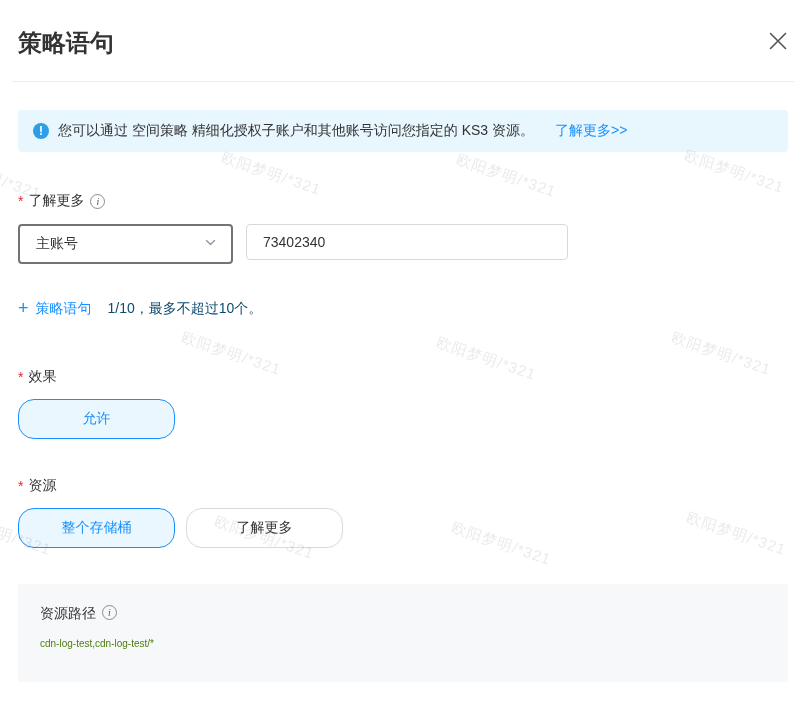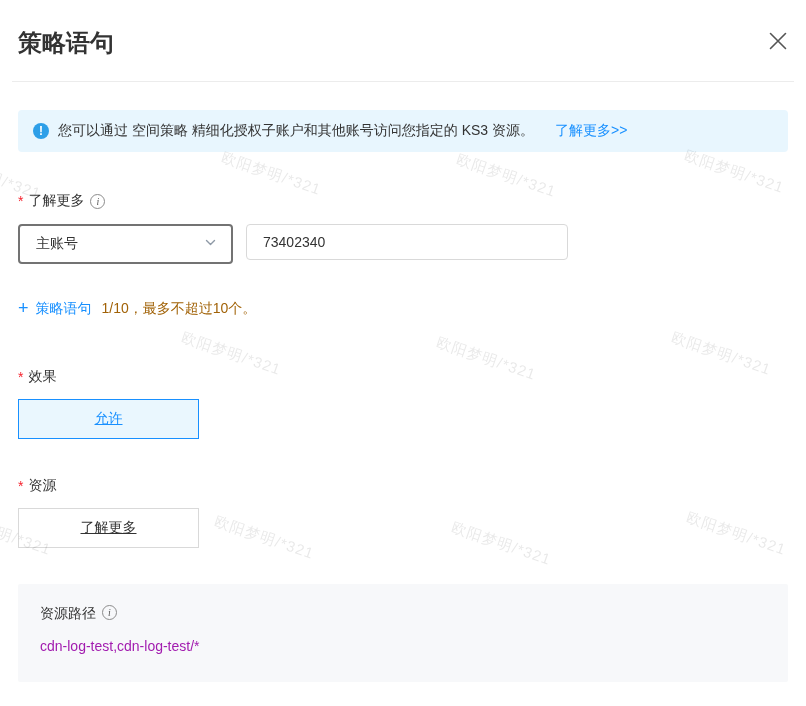--- a/index.html
+++ b/index.html
@@ -31,29 +31,29 @@
   .controls { margin-top:14px; display:flex; gap:13px; }
   .select-box { width:215px; height:40px; border:2px solid #737373; border-radius:4px;
                 background:#fff; display:flex; align-items:center; justify-content:space-between;
                 padding:0 14px 0 16px; font-size:14px; color:#333; cursor:pointer; }
   .text-input { width:322px; height:36px; border:1px solid #d9d9d9; border-radius:4px;
                 padding:0 16px; font-size:14px; color:#333; outline:none;
                 font-family:"Liberation Sans","DejaVu Sans",sans-serif; }
   .add-row { margin-top:36px; display:flex; align-items:center; font-size:14px; }
   .add-link { color:#1890ff; cursor:pointer; display:flex; align-items:center; }
   .plus { font-size:18px; margin-right:7px; line-height:1; position:relative; top:-1px; }
-  .add-hint { color:#a16207; margin-left:10px; }
+  .add-hint { color:#0c4a6e; margin-left:16px; }
   .option-row { margin-top:13px; display:flex; gap:11px; }
-  .option-btn { width:181px; height:40px; border:1px solid #d9d9d9; background:#fff;
-                border-radius:0; font-size:14px; color:#333; cursor:pointer;
-                display:flex; align-items:center; justify-content:center;text-decoration:underline; }
+  .option-btn { width:157px; height:40px; border:1px solid #d9d9d9; background:#fff;
+                border-radius:16px; font-size:14px; color:#333; cursor:pointer;
+                display:flex; align-items:center; justify-content:center; }
   .option-btn.selected { border-color:#1890ff; color:#1890ff; background:#eaf7fe; }
   .panel { margin-top:36px; height:98px; background:#f7f8fa; border-radius:2px; padding:21px 22px; }
   .panel-label { font-size:14px; color:#333; display:flex; align-items:flex-start; }
-  .panel-value { margin-top:15px; font-size:14px; color:#a21caf; }
+  .panel-value { margin-top:15px; font-size:10px; color:#4d7c0f; }
   
   .watermark-layer { position:absolute; inset:0; pointer-events:none; z-index:5; overflow:hidden; }
   .wm { position:absolute; font-size:15px; color:rgba(0,0,0,0.09); white-space:nowrap;
         letter-spacing:1px; transform:rotate(19deg); transform-origin:left top; }
   .wm:nth-child(1){left:-55px;top:152px} .wm:nth-child(2){left:225px;top:148px}
   .wm:nth-child(3){left:460px;top:150px} .wm:nth-child(4){left:688px;top:146px}
   .wm:nth-child(5){left:185px;top:328px} .wm:nth-child(6){left:440px;top:333px}
   .wm:nth-child(7){left:675px;top:328px} .wm:nth-child(8){left:-45px;top:508px}
   .wm:nth-child(9){left:218px;top:512px} .wm:nth-child(10){left:455px;top:518px}
   .wm:nth-child(11){left:690px;top:508px}
@@ -128,20 +128,21 @@
   <div class="option-row">
     <button class="option-btn selected">允许</button>
   </div>
 
   <div class="field-label tight">
     <span class="required">*</span>
     <span>资源</span>
   </div>
 
   <div class="option-row">
+    <button class="option-btn selected">整个存储桶</button>
     <button class="option-btn">了解更多</button>
   </div>
 
   <div class="panel">
     <div class="panel-label">
       <span>资源路径</span>
       <span class="info-icon">i</span>
     </div>
     <div class="panel-value">cdn-log-test,cdn-log-test/*</div>
   </div>

